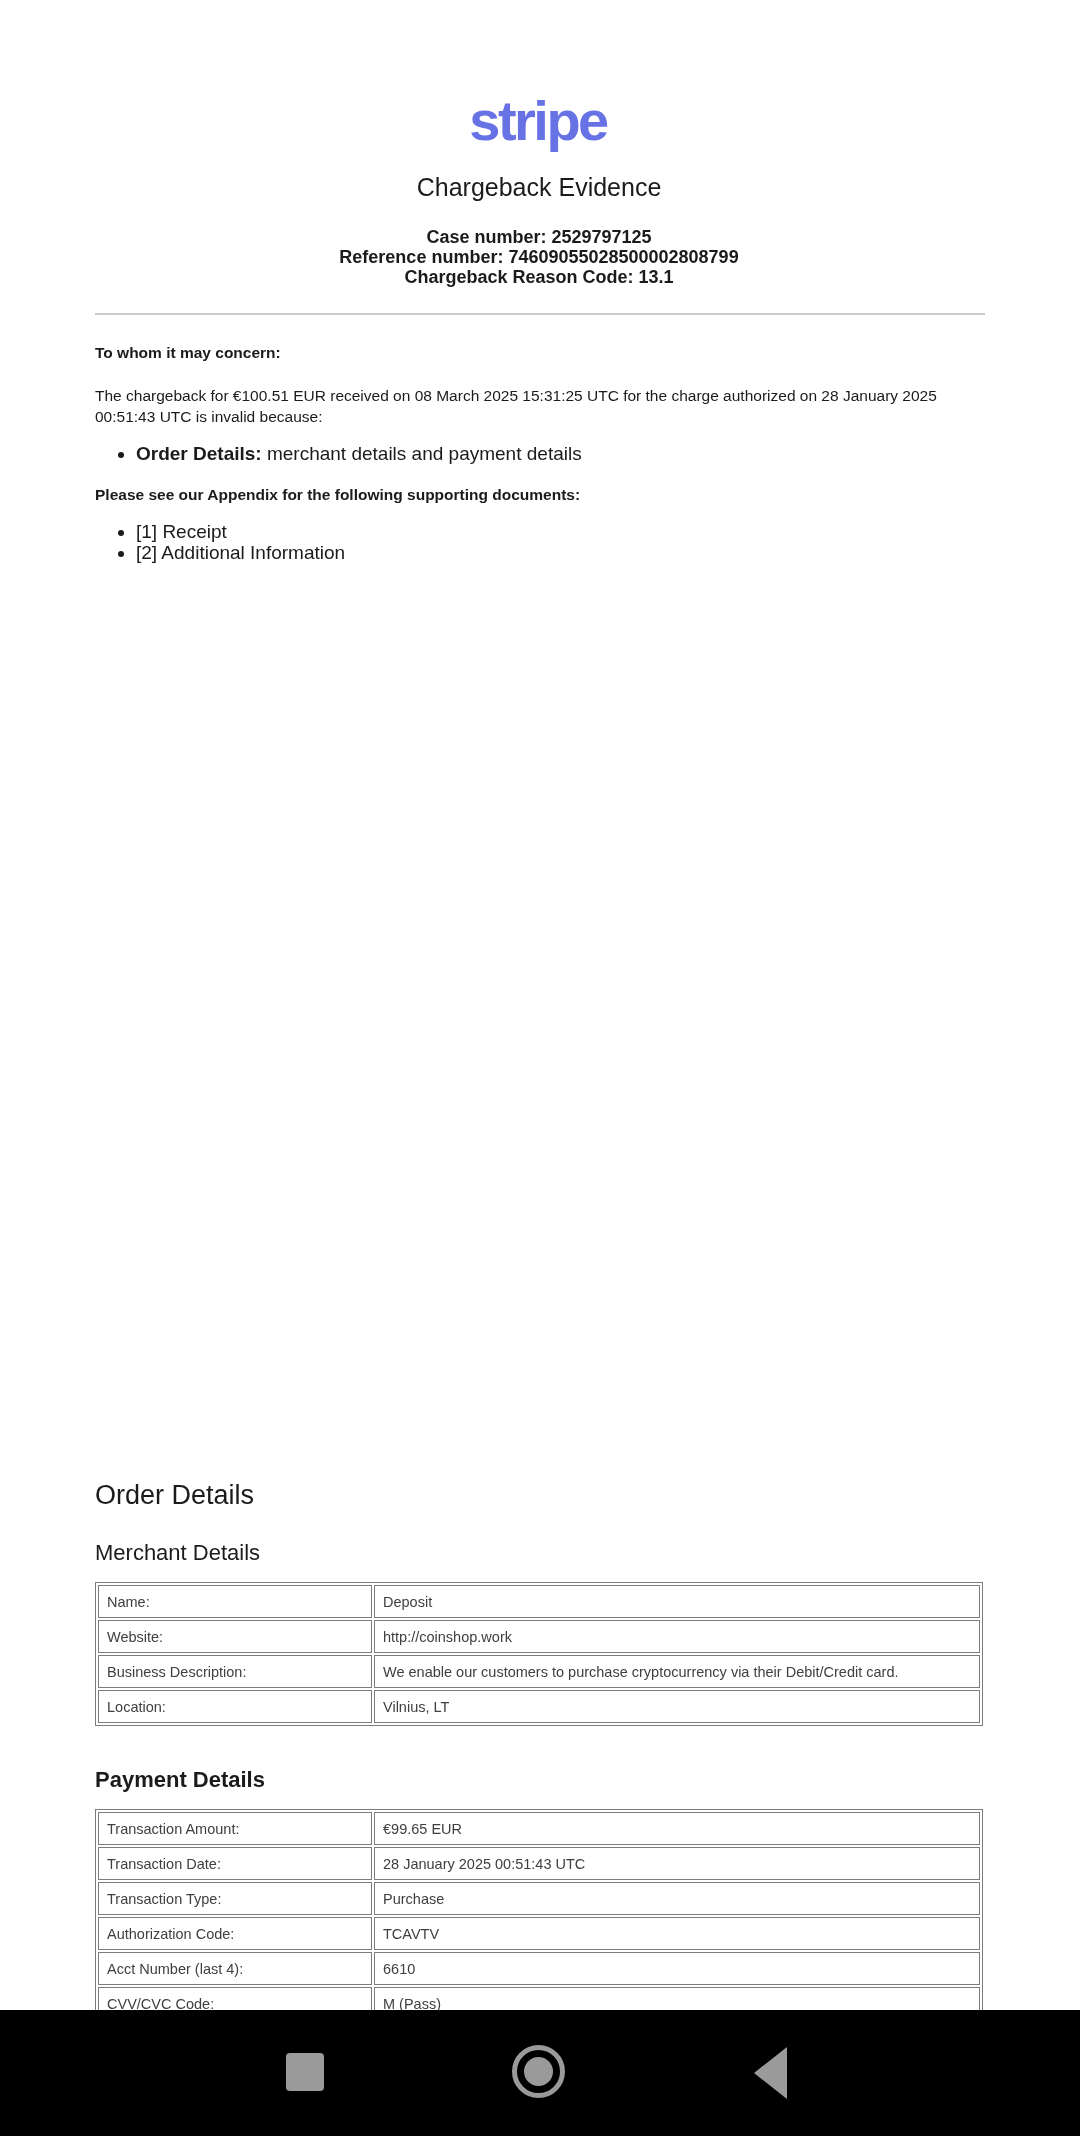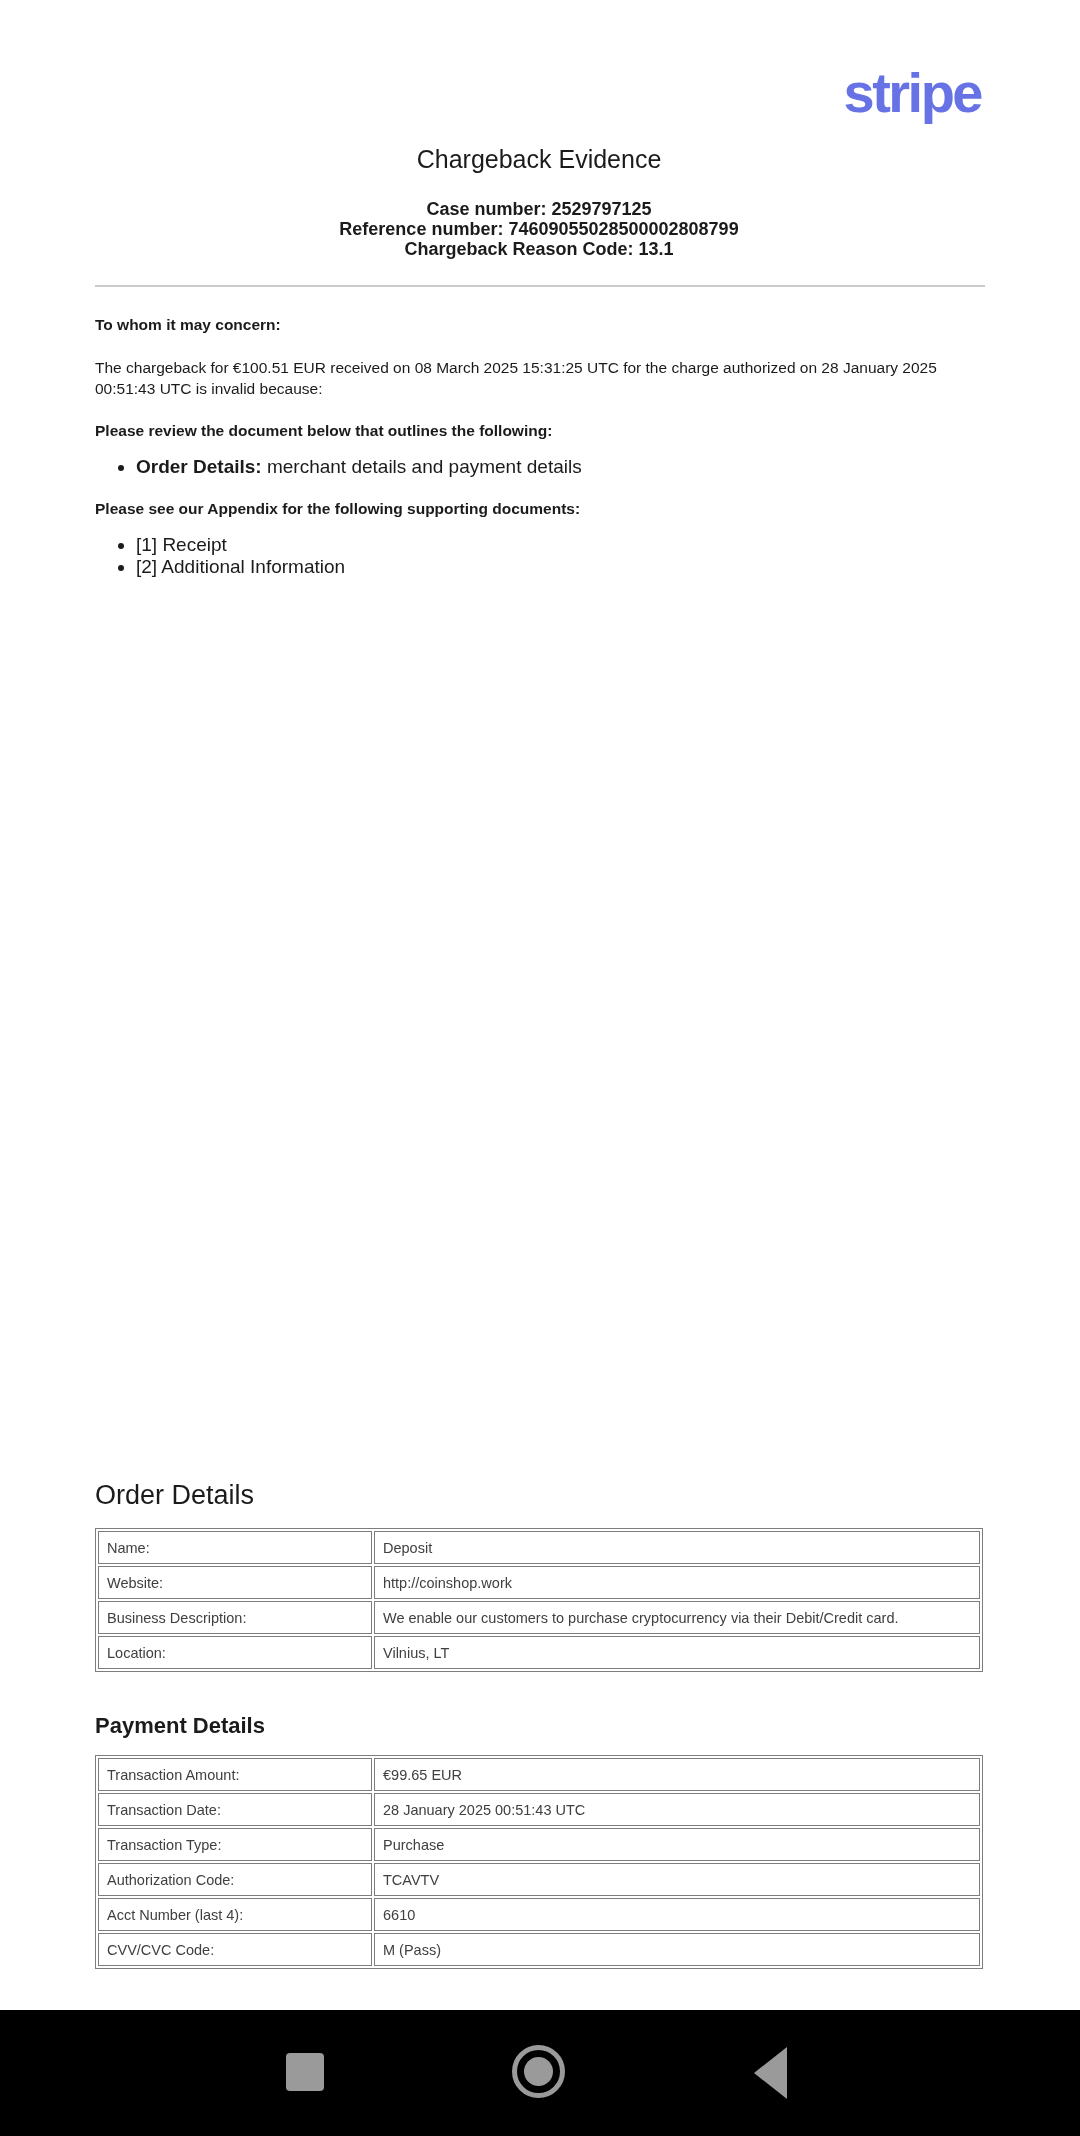--- a/index.html
+++ b/index.html
@@ -8,21 +8,21 @@
     font-family:"Liberation Sans",sans-serif;
     position:relative;overflow:hidden;
   }
   .screen{position:absolute;inset:0;width:1080px;height:2136px;}
   
   .page{
     position:absolute;left:0;top:0;width:1080px;height:2010px;
     background:#ffffff;overflow:hidden;color:#1b1b1b;
   }
   .letter{position:absolute;left:95px;top:0;width:888px;}
-  .logo-row{margin-top:62px;text-align:right;height:62px;}
+  .logo-row{margin-top:90px;text-align:center;height:62px;}
   .stripe-logo{
     display:inline-block;font-size:56px;font-weight:800;
     letter-spacing:-2.5px;line-height:62px;padding-right:2px;
   }
   .doc-title{
     margin-top:20px;text-align:center;font-size:25px;
     font-weight:400;color:#1b1b1b;line-height:30px;
   }
   .case-block{
     margin-top:25px;text-align:center;font-weight:bold;
@@ -90,41 +90,41 @@
         <div>Chargeback Reason Code: 13.1</div>
       </div>
 
       <div class="divider"></div>
 
       <p class="p salutation">To whom it may concern:</p>
 
       <p class="p bodytext">The chargeback for €100.51 EUR received on 08 March 2025 15:31:25 UTC for the charge authorized on 28 January 2025 00:51:43 UTC is invalid because:</p>
 
 
-      <p class="p bold-line">Please review the document below that outlines the following:</p>
 
       <ul class="doc-list">
         <li>
           <b>Order Details:</b><span> merchant details and payment details</span>
         </li>
       </ul>
 
       <p class="p bold-line">Please see our Appendix for the following supporting documents:</p>
 
       <ul class="doc-list">
         <li>[1] Receipt</li>
         <li>[2] Additional Information</li>
       </ul>
 
     </div>
 
     <div class="bottom-section">
 
       <h1 class="h-order">Order Details</h1>
 
+      <h2 class="h-sub">Merchant Details</h2>
 
       <table class="details">
         <tbody>
           <tr>
             <td class="cell-label">Name:</td>
             <td>Deposit</td>
           </tr>
           <tr>
             <td class="cell-label">Website:</td>
             <td>http://coinshop.work</td>

